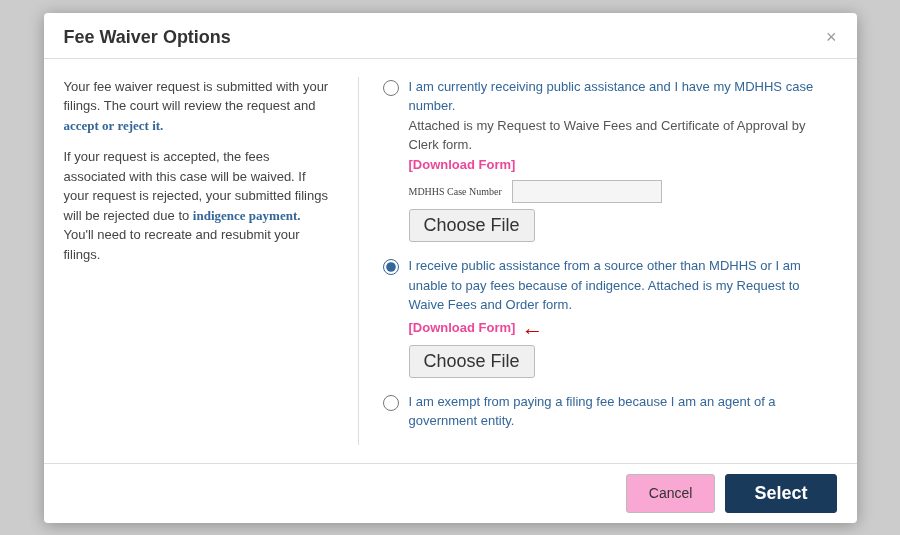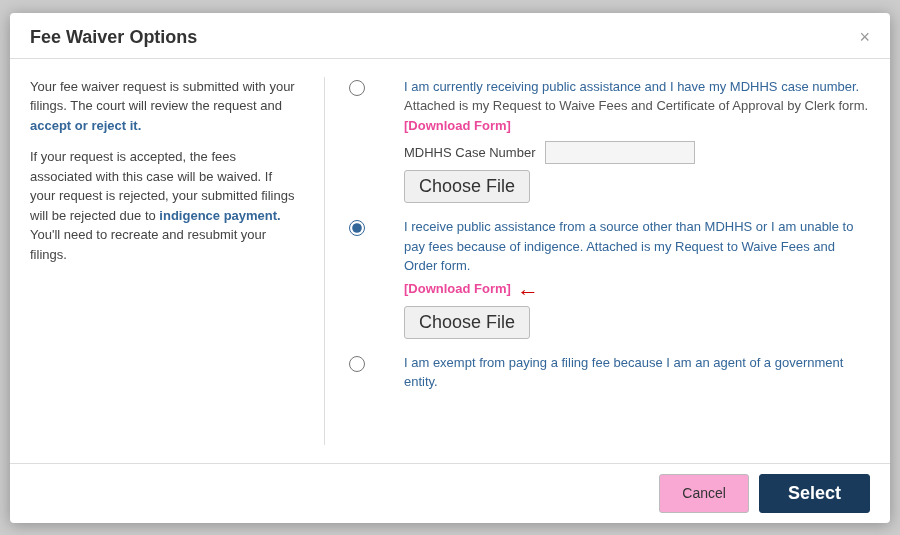--- a/index.html
+++ b/index.html
@@ -8,21 +8,21 @@
       background: #ccc;
       display: flex;
       align-items: center;
       justify-content: center;
       width: 900px;
       height: 535px;
       overflow: hidden;
     }
     .dialog {
       background: #fff;
-      width: 880px;
+      width: 813px;
       min-height: 510px;
       border-radius: 4px;
       box-shadow: 0 2px 16px rgba(0,0,0,0.3);
       display: flex;
       flex-direction: column;
       position: relative;
     }
     .dialog-header {
       padding: 14px 20px 10px 20px;
       border-bottom: 1px solid #ddd;
@@ -55,20 +55,21 @@
       font-size: 13px;
       color: #444;
       line-height: 1.5;
     }
     .left-panel p {
       margin-bottom: 12px;
     }
     .left-panel .highlight {
       color: #336699;
       font-weight: bold;
+      font-family: Liberation Serif, serif;
     }
     .divider {
       width: 1px;
       background: #ddd;
       margin: 0 4px;
     }
     .right-panel {
       flex: 1;
       display: flex;
       flex-direction: column;
@@ -85,37 +86,37 @@
       width: 16px;
       height: 16px;
       cursor: pointer;
       accent-color: #336699;
     }
     .option-content {
       flex: 1;
       font-size: 13px;
       color: #555;
       line-height: 1.5;
-      margin-left: 29px;
     }
     .option-content .link-download {
       color: #ec4899;
       cursor: pointer;
       font-weight: bold;
     }
     .inline-field {
       display: flex;
       align-items: center;
       gap: 10px;
       margin-top: 6px;
     }
     .inline-field label {
-      font-size: 13px;
+      font-size: 10px;
       color: #444;
       white-space: nowrap;
+      font-family: Liberation Serif, serif;
     }
     .inline-field input[type="text"] {
       border: 1px solid #bbb;
       background: #f5f5f5;
       padding: 3px 6px;
       width: 150px;
       font-size: 13px;
     }
     .choose-file-btn {
       display: inline-block;

